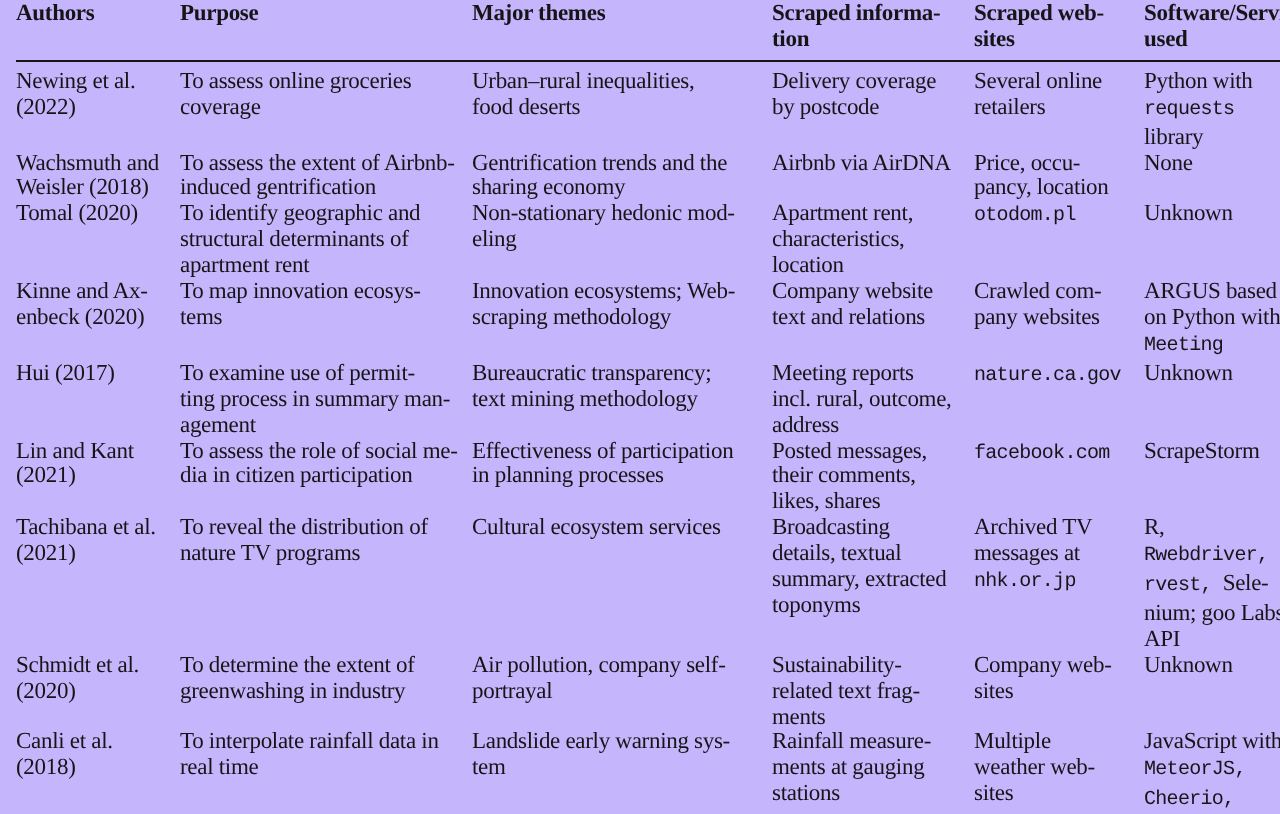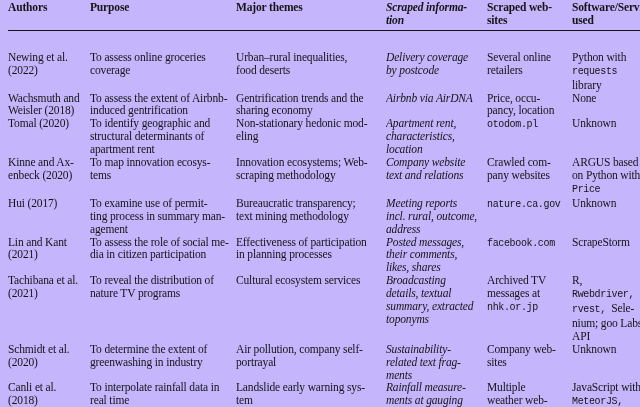--- a/index.html
+++ b/index.html
@@ -10,30 +10,30 @@
   .viewport{position:relative;width:640px;height:407px;overflow:hidden;background:#c4b5fd;}
   table.paper-table{
     border-collapse:collapse;table-layout:fixed;
     margin:1px 0 0 8px;width:656px;
     border-bottom:1.8px solid #151515;
   }
   th,td{padding:0;vertical-align:top;text-align:left;font-weight:normal;}
   th:nth-child(1),td:nth-child(1){width:82px;}
   th:nth-child(2),td:nth-child(2){width:146px;}
   th:nth-child(3),td:nth-child(3){width:150px;margin-left:41px;}
-  th:nth-child(4),td:nth-child(4){width:101px;font-style:italic;}
+  th:nth-child(4),td:nth-child(4){width:101px;}
   th:nth-child(5),td:nth-child(5){width:85px;}
   th:nth-child(6),td:nth-child(6){width:92px;}
   .cell{
     white-space:pre-wrap;overflow:hidden;
     font-size:11.5px;line-height:12.9px;letter-spacing:-0.15px;
   }
   thead th{border-bottom:1.4px solid #151515;padding-bottom:3px;}
   thead .cell{font-weight:bold;}
-  tbody tr:first-child td{padding-top:20px;}
+  tbody tr:first-child td{padding-top:4px;}
   .mono{
     font-family:"Liberation Mono",monospace;
     font-size:10px;letter-spacing:-0.35px;
   }
 </style>
 </head>
 <body>
 
 <div class="viewport">
   <table class="paper-table">
@@ -156,21 +156,21 @@
             <div class="cell"><span class="">Company website
 text and relations</span></div>
           </td>
           <td>
             <div class="cell"><span class="">Crawled com-
 pany websites</span></div>
           </td>
           <td>
             <div class="cell"><span class="">ARGUS based
 on Python with
-</span><span class="mono">Price</span></div>
+</span><span class="mono">Meeting</span></div>
           </td>
         </tr>
         <tr>
           <td>
             <div class="cell"><span class="">Hui (2017)</span></div>
           </td>
           <td>
             <div class="cell"><span class="">To examine use of permit-
 ting process in summary man-
 agement</span></div>

